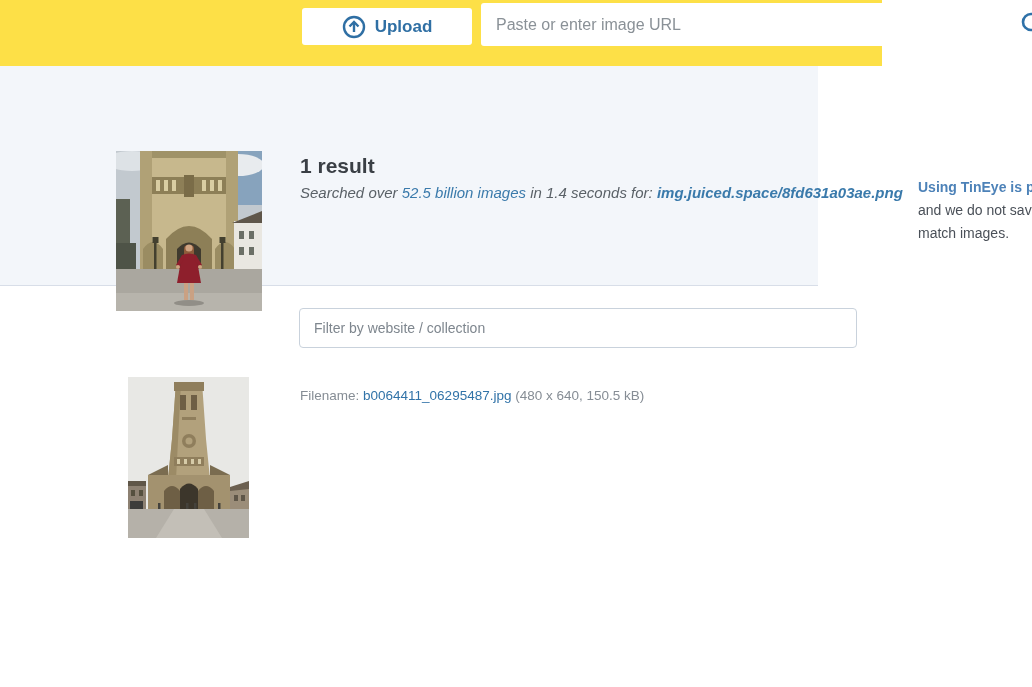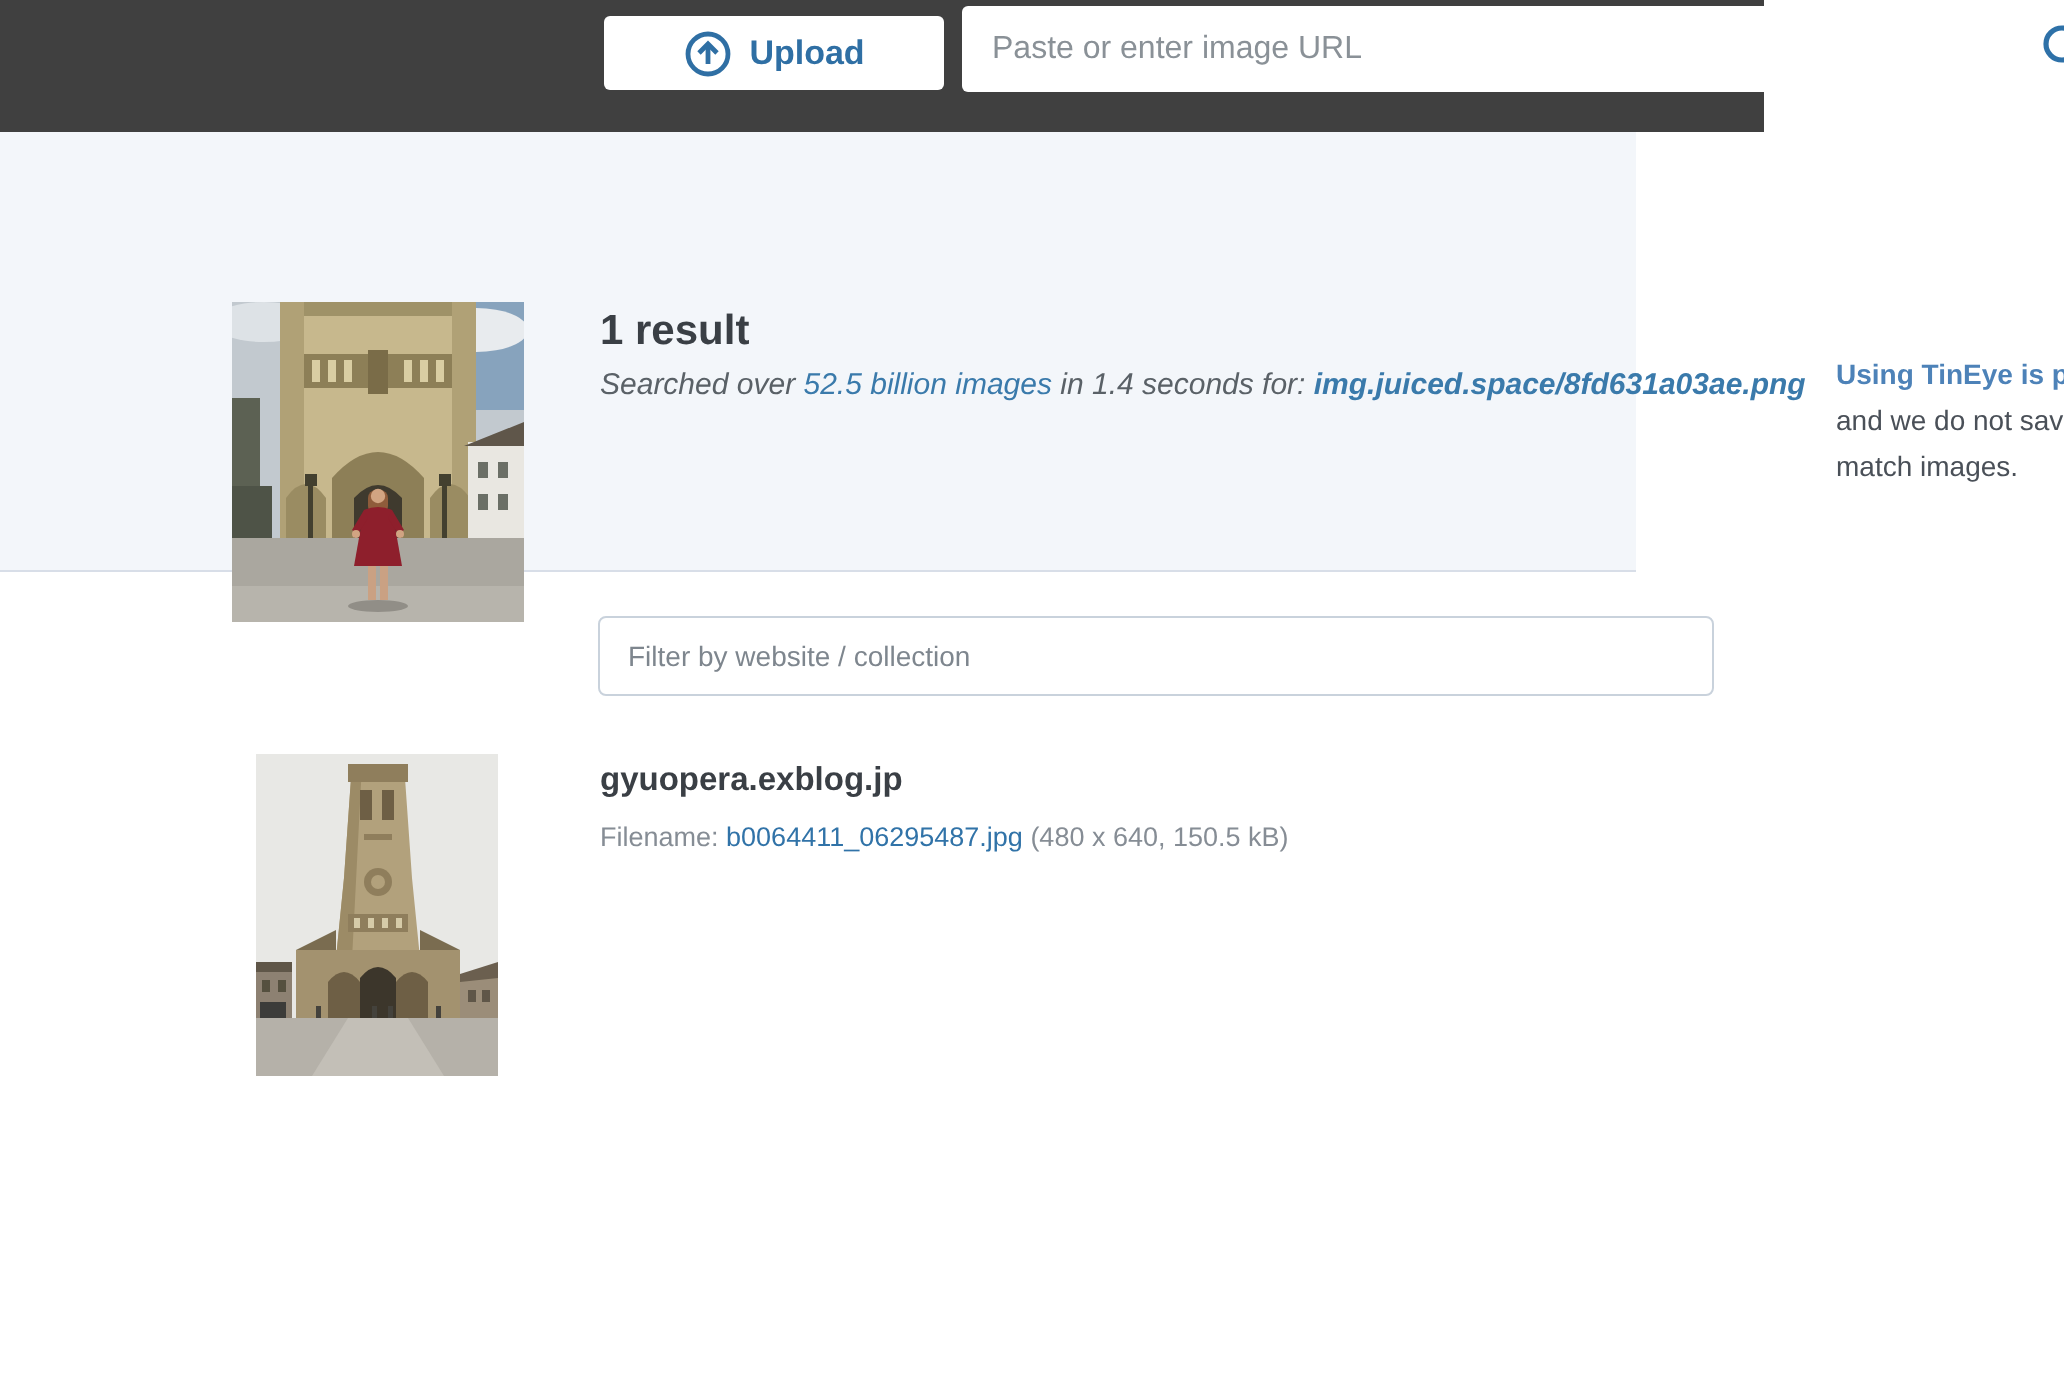--- a/index.html
+++ b/index.html
@@ -7,21 +7,21 @@
   body {
     font-family: "Liberation Sans", "DejaVu Sans", sans-serif;
     background: #ffffff;
     overflow: hidden;
   }
   .page { position: relative; width: 1032px; height: 687px; background: #ffffff; overflow: hidden; }
 
   
   .top-bar {
     position: absolute; left: 0; top: 0; width: 882px; height: 66px;
-    background: #404040;
+    background: #fde047;
   }
   .upload-btn {
     position: absolute; left: 302px; top: 8px; width: 170px; height: 37px;
     background: #ffffff; border: none; border-radius: 3px;
     display: flex; align-items: center; justify-content: center; gap: 9px;
     color: #2f6fa4; font-size: 17px; font-weight: 600; cursor: pointer;
     font-family: inherit;
   }
   .upload-btn svg { display: block; }
   .url-input {
@@ -208,17 +208,16 @@
       <rect y="132" width="121" height="29" fill="#b5b1a9"></rect>
       <polygon points="28,161 94,161 76,132 46,132" fill="#c3bfb7"></polygon>
       <rect x="2" y="124" width="13" height="8" fill="#3c3c3a"></rect>
       <rect x="30" y="126" width="2.5" height="6" fill="#44423c"></rect>
       <rect x="58" y="126" width="2.5" height="6" fill="#44423c"></rect>
       <rect x="66" y="126" width="2.5" height="6" fill="#44423c"></rect>
       <rect x="90" y="126" width="2.5" height="6" fill="#44423c"></rect>
     </svg>
   </div>
   <div class="match-details">
-    <div class="match-domain">gyuopera.exblog.jp</div>
     <div class="filename-line"><span>Filename: </span><span class="lnk-bold">b0064411_06295487.jpg</span><span> (480 x 640, 150.5 kB)</span></div>
   </div>
 
 </div>
 
 </body></html>

